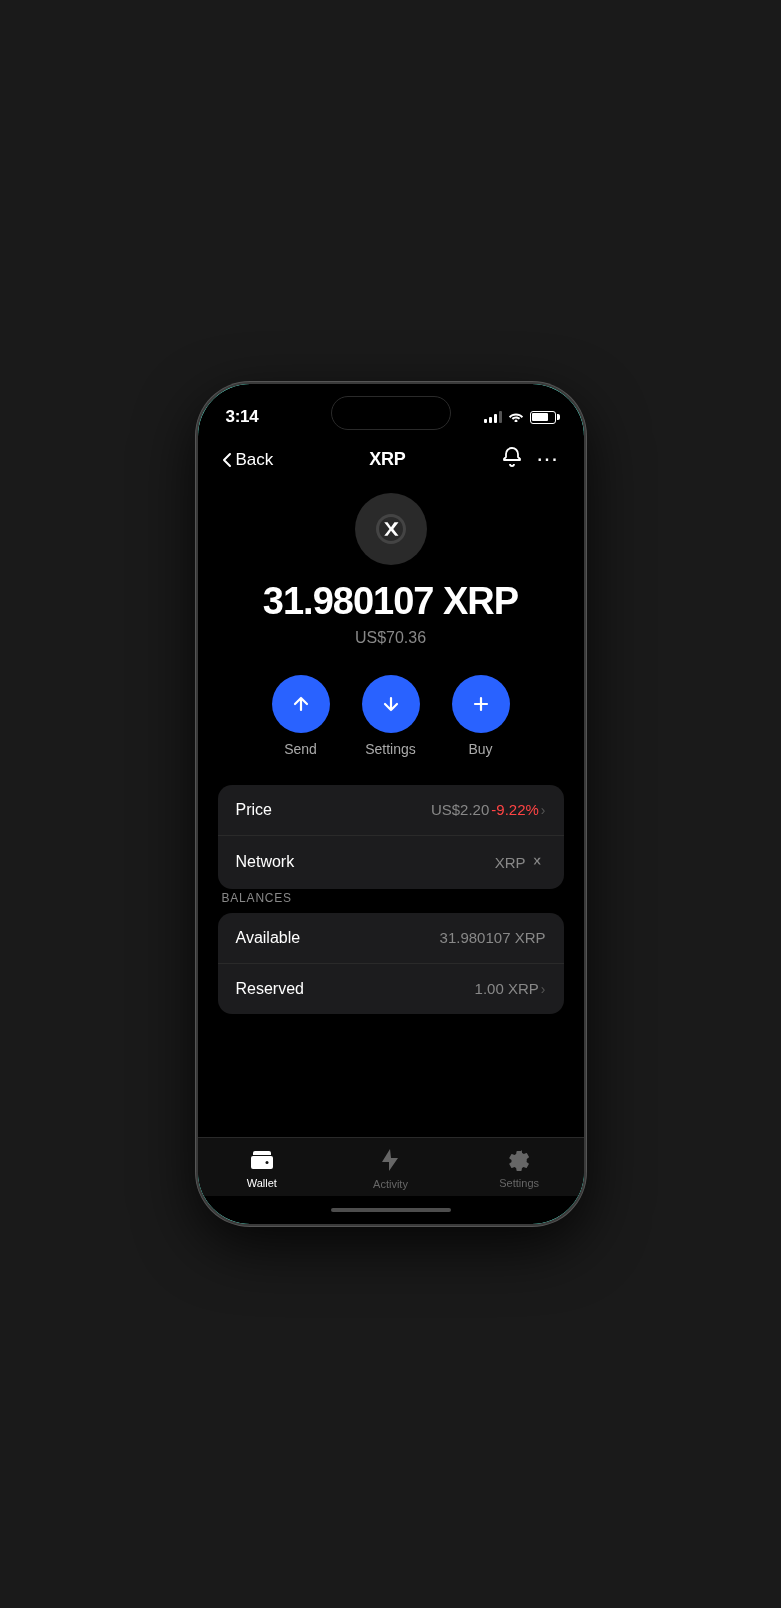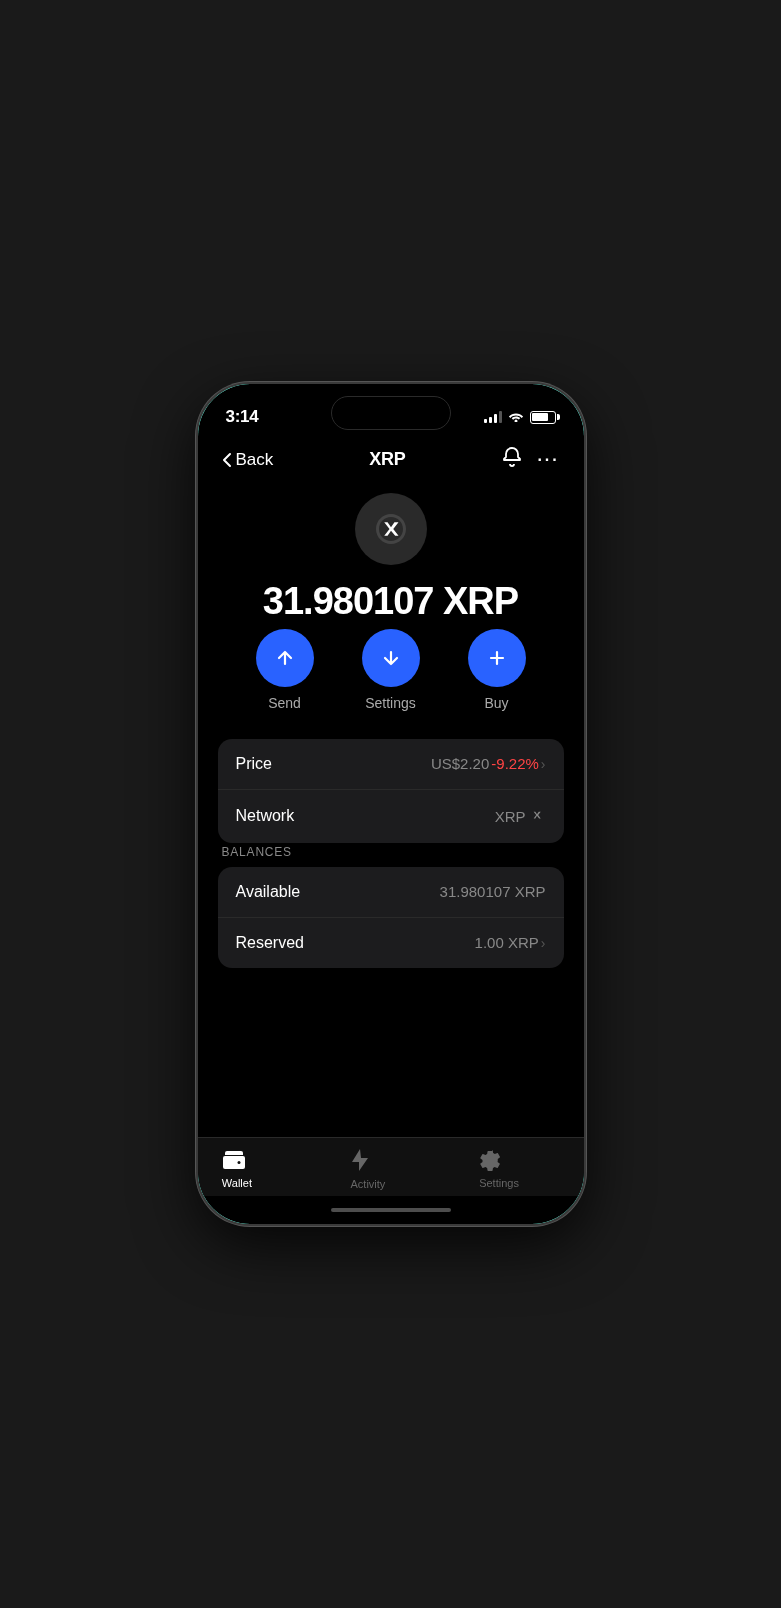--- a/index.html
+++ b/index.html
@@ -202,21 +202,21 @@
       text-align: center;
       color: #888;
       font-size: 16px;
       margin-bottom: 28px;
     }
 
     
     .action-buttons {
       display: flex;
       justify-content: center;
-      gap: 48px;
+      gap: 32px;
       margin-bottom: 28px;
     }
 
     .action-btn-wrap {
       display: flex;
       flex-direction: column;
       align-items: center;
       gap: 8px;
       cursor: pointer;
     }
@@ -313,20 +313,21 @@
       display: flex;
       justify-content: space-around;
       align-items: center;
       padding: 10px 0 6px 0;
       flex-shrink: 0;
     }
 
     .tab-item {
       display: flex;
       flex-direction: column;
+      align-items: center;
       cursor: pointer;
       min-width: 80px;
     }
 
     .tab-icon {
       font-size: 22px;
     }
 
     .tab-label {
       font-size: 11px;
@@ -424,20 +425,21 @@
       <div class="token-icon-wrap">
         <div class="token-icon xrp-logo">
           <svg viewBox="0 0 24 24" fill="white" xmlns="http://www.w3.org/2000/svg">
             <path d="M12 2C6.48 2 2 6.48 2 12s4.48 10 10 10 10-4.48 10-10S17.52 2 12 2zm0 18c-4.41 0-8-3.59-8-8s3.59-8 8-8 8 3.59 8 8-3.59 8-8 8z" fill="#444"></path>
             <path d="M17 7.5l-3.5 4.5 3.5 4.5h-2.2L12 13.1l-2.3 3.4H7.5L11 12 7.5 7.5h2.2L12 10.9l2.3-3.4H17z" fill="white"></path>
           </svg>
         </div>
       </div>
 
       <div class="balance-amount">31.980107 XRP</div>
+      <div class="balance-usd">US$70.36</div>
 
       <div class="action-buttons">
         <div class="action-btn-wrap">
           <button class="action-btn-circle">
             <svg width="22" height="22" viewBox="0 0 22 22" fill="none">
               <path d="M11 17V5M5 11l6-6 6 6" stroke="white" stroke-width="2.2" stroke-linecap="round" stroke-linejoin="round"></path>
             </svg>
           </button>
           <span class="action-btn-label">Send</span>
         </div>

